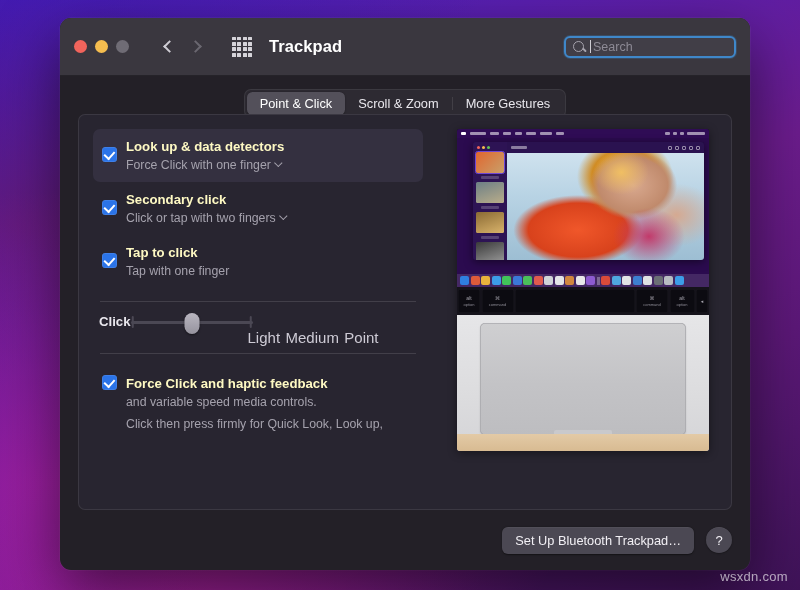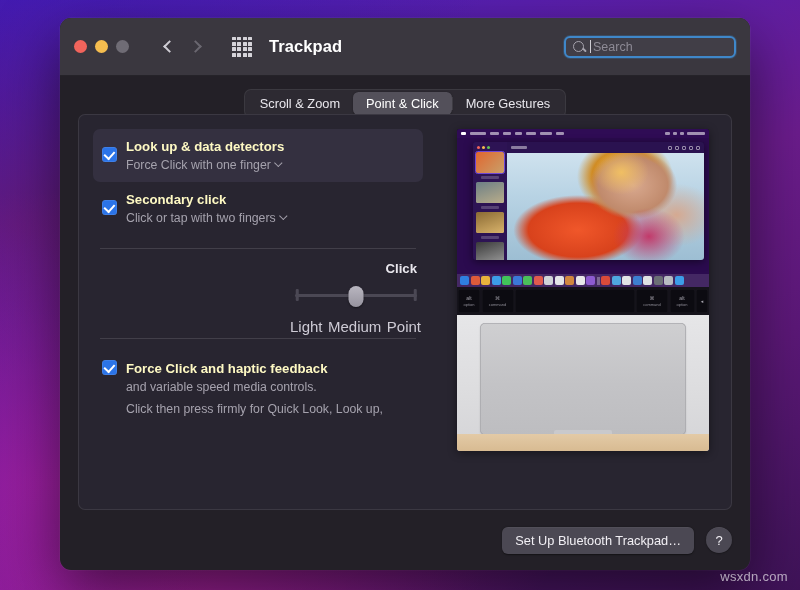--- a/index.html
+++ b/index.html
@@ -126,21 +126,21 @@
     display:flex; align-items:center; gap:5px; }
   .dropchev {
     width:6px; height:6px; border-right:1.6px solid #a5a2ad; border-bottom:1.6px solid #a5a2ad;
     transform:rotate(45deg) translate(-2px,-1px); display:inline-block; flex:none;
   }
 
   .divider { height:1px; background:rgba(255,255,255,.12); margin:13px 7px 0 7px; }
 
   
   #sliders { display:flex; margin-top:12px; padding:0 6px; }
-  .sliderblock { flex:1; display:flex; flex-direction:column; align-items:flex-end; }
+  .sliderblock { flex:1; display:flex; flex-direction:row; align-items:flex-start; }
   .sltitle { color:#e9e7ed; font-size:13.2px; font-weight:bold; margin-bottom:11px; }
   .sltrack { position:relative; width:122px; height:16px; }
   .slline { position:absolute; left:0; right:0; top:7px; height:2.5px; background:#4b4854; border-radius:2px; }
   .sltick { position:absolute; top:2px; width:2.5px; height:12px; background:#4b4854; border-radius:1px; transform:translateX(-50%); }
   .slknob {
     position:absolute; top:-1px; width:15px; height:21px; border-radius:7.5px;
     background:linear-gradient(180deg,#b9b6c0,#96939e);
     transform:translateX(-50%);
     box-shadow:0 1px 2px rgba(0,0,0,.5);
   }
@@ -278,22 +278,22 @@
       <div id="searchfield">
         <span class="mag"></span>
         <span class="caret"></span>
         <span id="searchph">Search</span>
       </div>
     </div>
   </div>
 
   <div id="tabbar">
     <div id="tabs">
+      <div class="tab active">Point &amp; Click</div>
       <div class="tab">Scroll &amp; Zoom</div>
-      <div class="tab active">Point &amp; Click</div>
       <div class="tabsep"></div>
       <div class="tab">More Gestures</div>
     </div>
   </div>
 
   <div id="panel">
 
     <div id="leftcol">
 
       <div class="optrow highlight">
@@ -311,20 +311,29 @@
         <span class="cbx"></span>
         <span>
           <span class="optlabel">Secondary click</span>
           <span class="optsub">
             <span>Click or tap with two fingers</span>
             <span class="dropchev"></span>
           </span>
         </span>
       </div>
 
+      <div class="optrow">
+        <span class="cbx"></span>
+        <span>
+          <span class="optlabel">Tap to click</span>
+          <span class="optsub">
+            <span>Tap with one finger</span>
+          </span>
+        </span>
+      </div>
 
       <div class="divider"></div>
 
       <div id="sliders">
 
         <div class="sliderblock">
           <div class="sltitle">Click</div>
           <div class="sltrack">
             <div class="slline"></div>
             <div class="sltick" style="left:2px;"></div>

